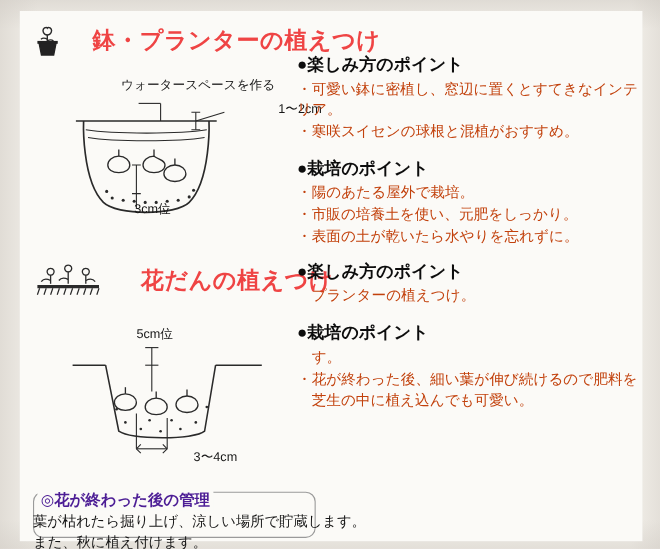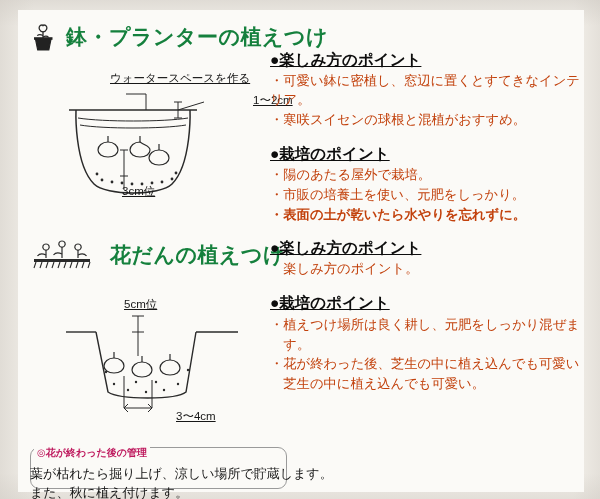--- a/index.html
+++ b/index.html
@@ -24,59 +24,58 @@
   .sheet{
     position:absolute;
     left:18px;top:10px;width:566px;height:482px;
     background:#fbfaf7;
   }
   .content{position:absolute;inset:0;}
 
   
   .sec-head{
     position:absolute;
-    display:flex;align-items:center;gap:0;
+    display:flex;align-items:center;gap:18px;
     font-size:21px;font-weight:700;letter-spacing:.5px;
-    color:#15803d;
+    color:#ef4444;
   }
   .sec-head .glyph{display:block;}
 
   .col-right{position:absolute;left:252px;width:310px;}
 
   .sub-head{
     font-size:15.5px;font-weight:700;color:#0d0d0d;
-    margin:0 0 3px 0;line-height:1.25;text-decoration:underline;
+    margin:0 0 3px 0;line-height:1.25;
   }
   .bullet-line{
     font-size:13.3px;line-height:1.42;color:#c2410c;
     margin:0 0 1px 0;
     text-indent:0;
     padding-left:0;
   }
   .blk{margin-bottom:9px;}
 
   
   .lbl{
     position:absolute;
     font-size:11.5px;color:#171717;
     white-space:nowrap;
     line-height:1.1;
-    text-decoration:underline;
   }
 
   
   .note{
     position:absolute;
     left:12px;top:437px;width:255px;height:40px;
     border:1px solid #9a9a9a;border-radius:9px;
     background:transparent;
   }
   .note-title{
     position:absolute;left:16px;top:436px;
-    font-size:10px;font-weight:700;color:#be185d;
+    font-size:14px;font-weight:700;color:#4c1d95;
     background:#fbfaf7;padding:0 3px;
   }
   .note-body{
     position:absolute;left:12px;top:455px;width:330px;
     font-size:13px;line-height:1.45;color:#141414;
   }
   svg{display:block;overflow:visible;}
   .ln{stroke:#2a2a2a;fill:none;}
 </style>
 </head>
@@ -153,21 +152,21 @@
     <div class="col-right" style="top:40px;">
       <div class="blk">
         <div class="sub-head">●楽しみ方のポイント</div>
         <div class="bullet-line">・可愛い鉢に密植し、窓辺に置くとすてきなインテリア。</div>
         <div class="bullet-line">・寒咲スイセンの球根と混植がおすすめ。</div>
       </div>
       <div class="blk" style="margin-top:14px;">
         <div class="sub-head">●栽培のポイント</div>
         <div class="bullet-line">・陽のあたる屋外で栽培。</div>
         <div class="bullet-line">・市販の培養土を使い、元肥をしっかり。</div>
-        <div class="bullet-line" style="font-weight:700;">・表面の土が乾いたら水やりを忘れずに。</div>
+        <div class="bullet-line" style="font-weight:400;">・表面の土が乾いたら水やりを忘れずに。</div>
       </div>
     </div>
 
     <div class="sec-head" style="left:14px;top:228px;">
       <span class="glyph">
         <svg width="78" height="34" viewBox="0 0 78 34">
           <g fill="none" stroke="#2a2a2a" stroke-width="1.2">
             <path d="M14 6 C11 6 10 9 11.5 11 C12.6 12.5 15.4 12.5 16.5 11 C18 9 17 6 14 6 Z"></path>
             <path d="M14 12 L14 20"></path>
             <path d="M30 3 C27 3 26 6 27.5 8 C28.6 9.5 31.4 9.5 32.5 8 C34 6 33 3 30 3 Z"></path>
@@ -227,27 +226,26 @@
         <path class="ln" d="M124 112 L120 108 M124 112 L120 116" stroke-width="1"></path>
       </svg>
     </div>
 
     <div class="lbl" style="left:106px;top:288px;">5cm位</div>
     <div class="lbl" style="left:158px;top:400px;">3〜4cm</div>
 
     <div class="col-right" style="top:228px;">
       <div class="blk">
         <div class="sub-head">●楽しみ方のポイント</div>
-        <div class="bullet-line">　楽しみ方のポイント。</div>
+        <div class="bullet-line">　プランターの植えつけ。</div>
       </div>
       <div class="blk" style="margin-top:14px;">
         <div class="sub-head">●栽培のポイント</div>
-        <div class="bullet-line">・植えつけ場所は良く耕し、元肥をしっかり混ぜま</div>
         <div class="bullet-line">　す。</div>
-        <div class="bullet-line">・花が終わった後、芝生の中に植え込んでも可愛い</div>
+        <div class="bullet-line">・花が終わった後、細い葉が伸び続けるので肥料を</div>
         <div class="bullet-line">　芝生の中に植え込んでも可愛い。</div>
       </div>
     </div>
 
     <div class="note"></div>
     <div class="note-title">◎花が終わった後の管理</div>
     <div class="note-body">
       <div>葉が枯れたら掘り上げ、涼しい場所で貯蔵します。</div>
       <div>また、秋に植え付けます。</div>
     </div>

